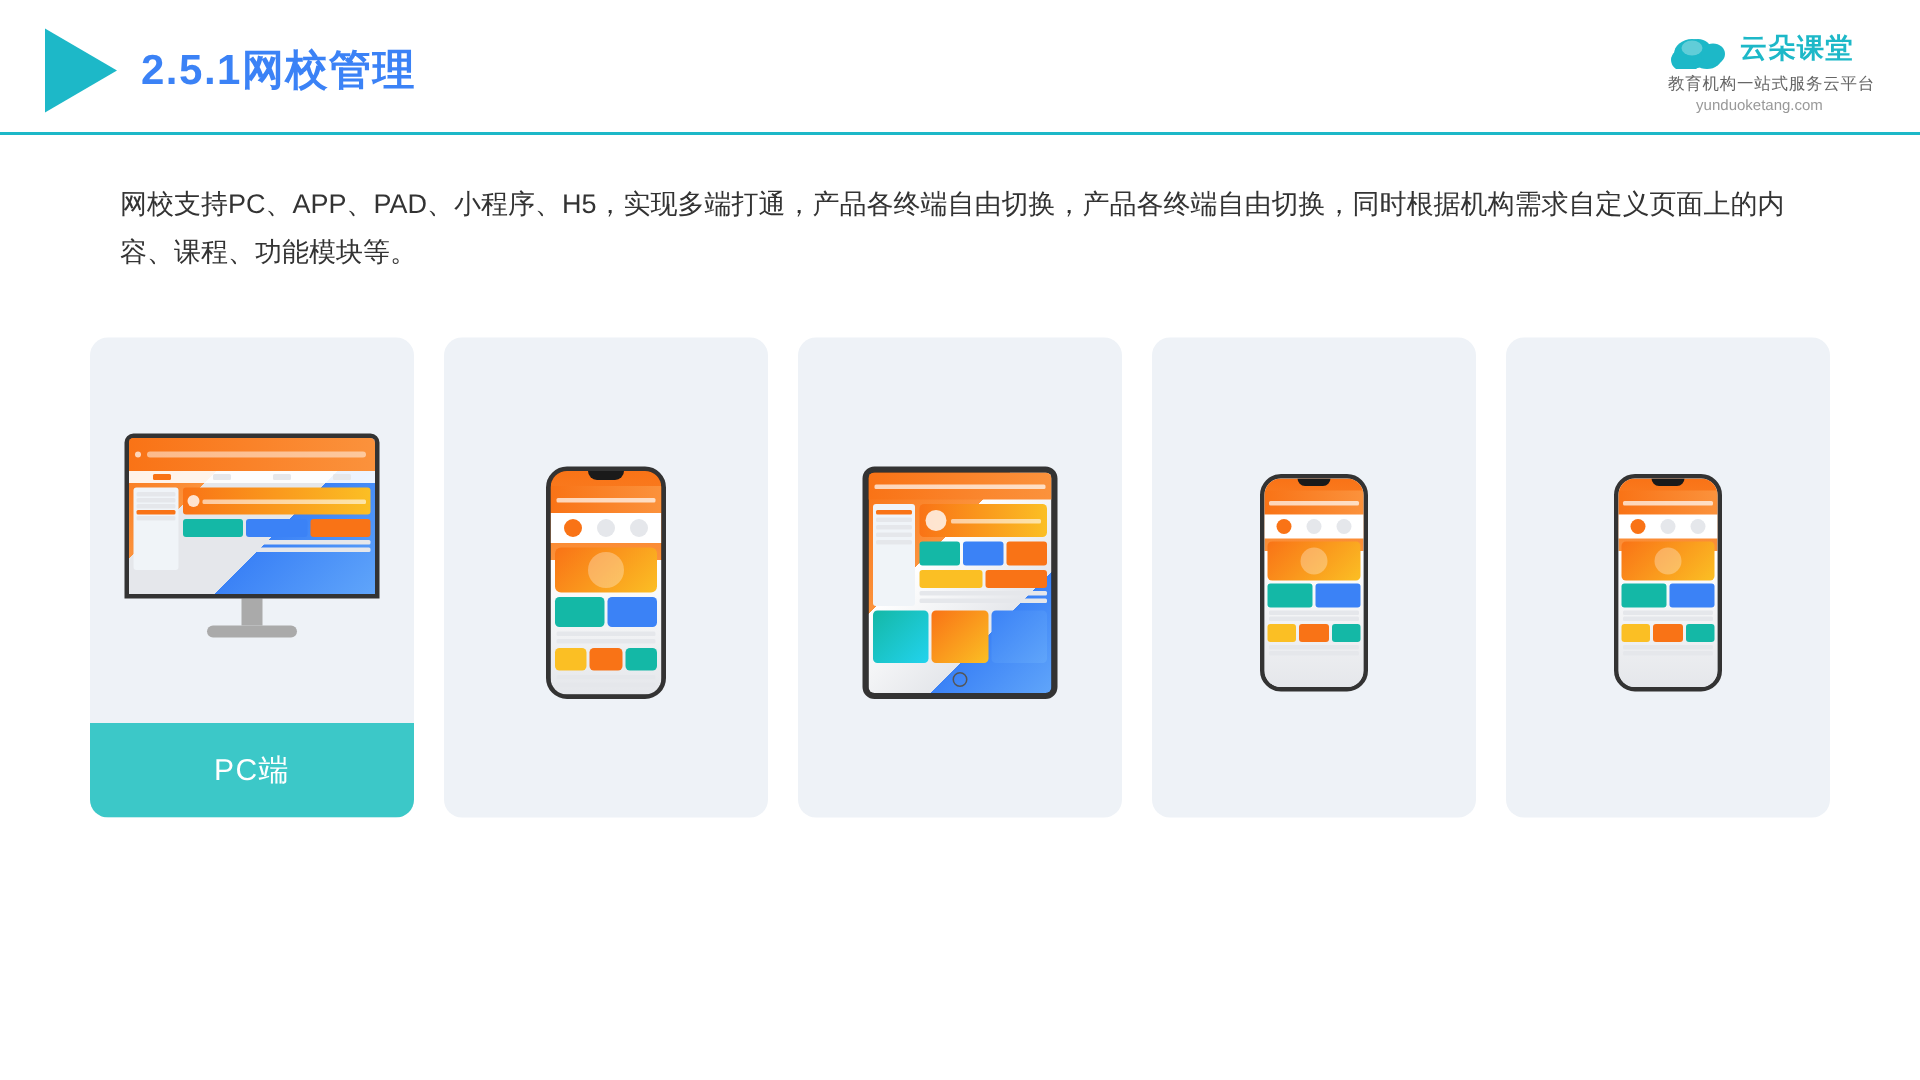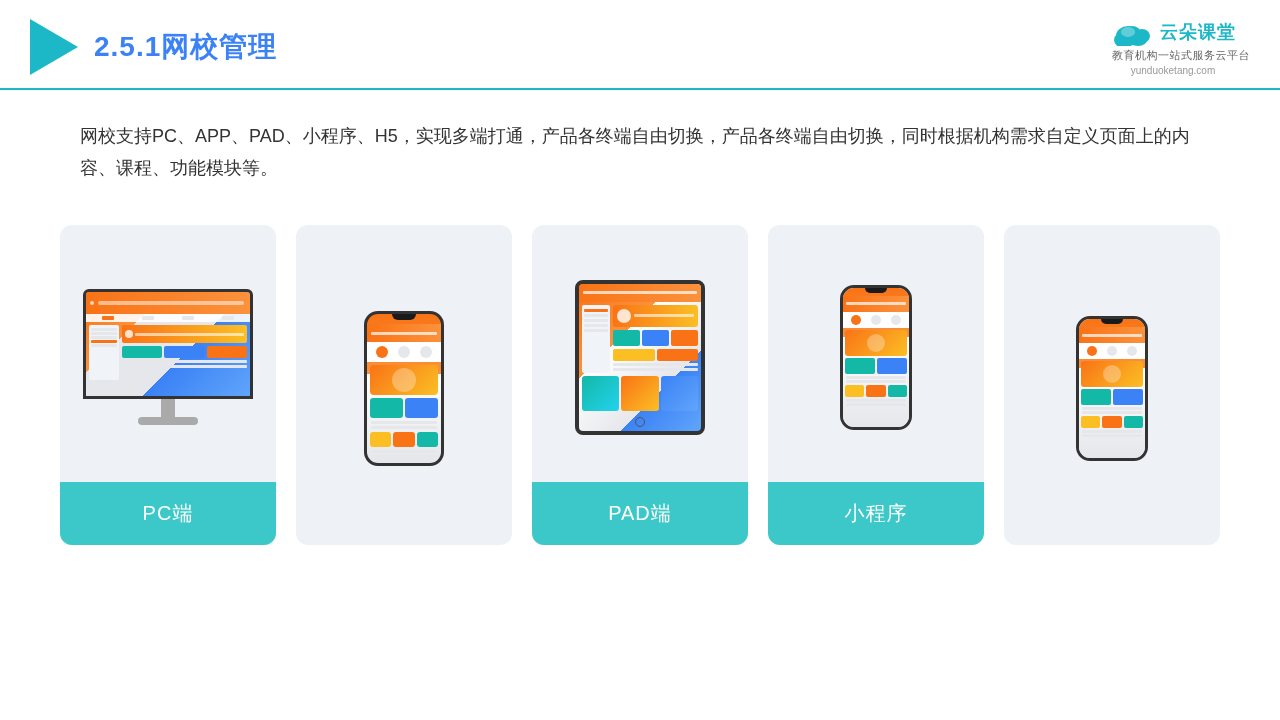--- a/index.html
+++ b/index.html
@@ -411,21 +411,20 @@
           </div>
           <div style="display:flex;gap:2px;margin:0 3px;">
             <div style="flex:1;height:35px;background:linear-gradient(135deg,#14b8a6,#22d3ee);border-radius:3px;"></div>
             <div style="flex:1;height:35px;background:linear-gradient(135deg,#f97316,#fbbf24);border-radius:3px;"></div>
             <div style="flex:1;height:35px;background:linear-gradient(135deg,#3b82f6,#60a5fa);border-radius:3px;"></div>
           </div>
         </div>
         <div class="pad-home-btn"></div>
       </div>
     </div>
-    <div class="card-label">PAD端</div>
   </div>
 
   <div class="card" style="background:#eef2f7;">
     <div class="card-image-area">
       <div class="mini-phone">
         <div class="mini-phone-notch"></div>
         <div class="mini-phone-screen">
           <div style="height:8px;"></div>
           <div style="height:16px;background:linear-gradient(90deg,#f97316,#fb923c);display:flex;align-items:center;padding:0 3px;">
             <div style="flex:1;height:3px;background:rgba(255,255,255,0.7);border-radius:1px;"></div>
@@ -447,21 +446,20 @@
           <div style="display:flex;gap:2px;margin:2px;">
             <div style="flex:1;height:12px;background:#fbbf24;border-radius:2px;"></div>
             <div style="flex:1;height:12px;background:#f97316;border-radius:2px;"></div>
             <div style="flex:1;height:12px;background:#14b8a6;border-radius:2px;"></div>
           </div>
           <div style="height:3px;background:#e5e7eb;margin:1px 3px;border-radius:1px;"></div>
           <div style="height:3px;background:#e5e7eb;margin:1px 3px;border-radius:1px;"></div>
         </div>
       </div>
     </div>
-    <div class="card-label">小程序</div>
   </div>
 
   <div class="card" style="background:#eef2f7;">
     <div class="card-image-area">
       <div class="mini-phone">
         <div class="mini-phone-notch"></div>
         <div class="mini-phone-screen">
           <div style="height:8px;"></div>
           <div style="height:16px;background:linear-gradient(90deg,#f97316,#fb923c);display:flex;align-items:center;padding:0 3px;">
             <div style="flex:1;height:3px;background:rgba(255,255,255,0.7);border-radius:1px;"></div>

